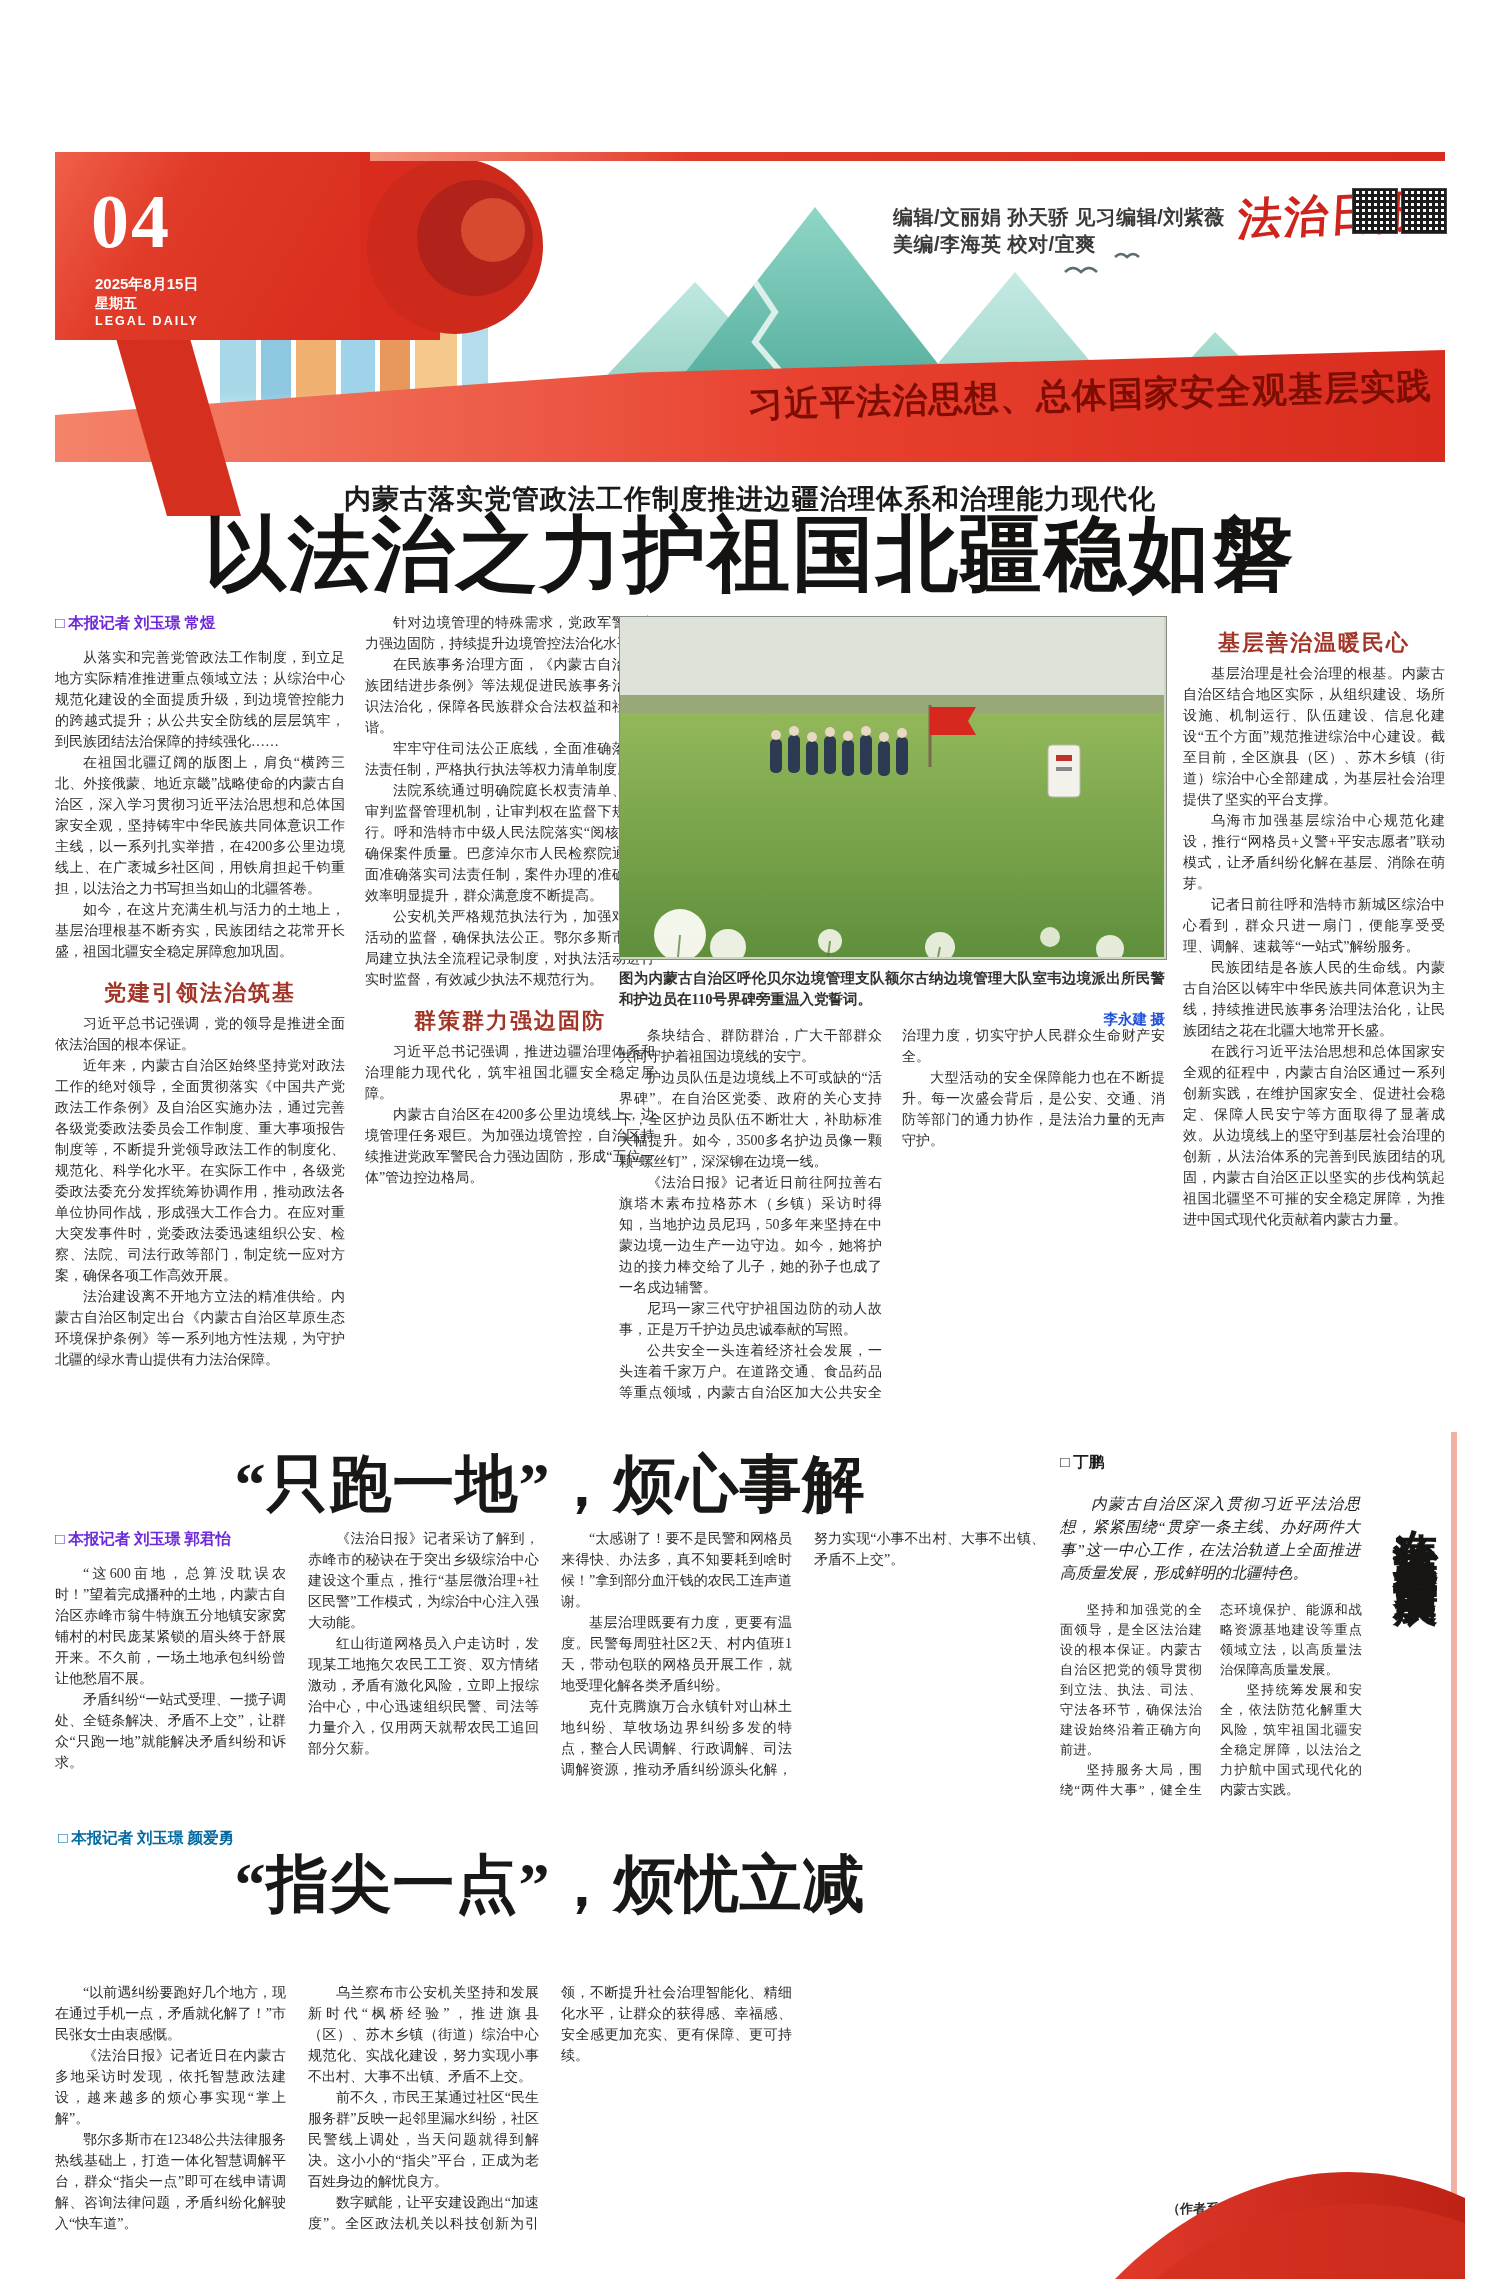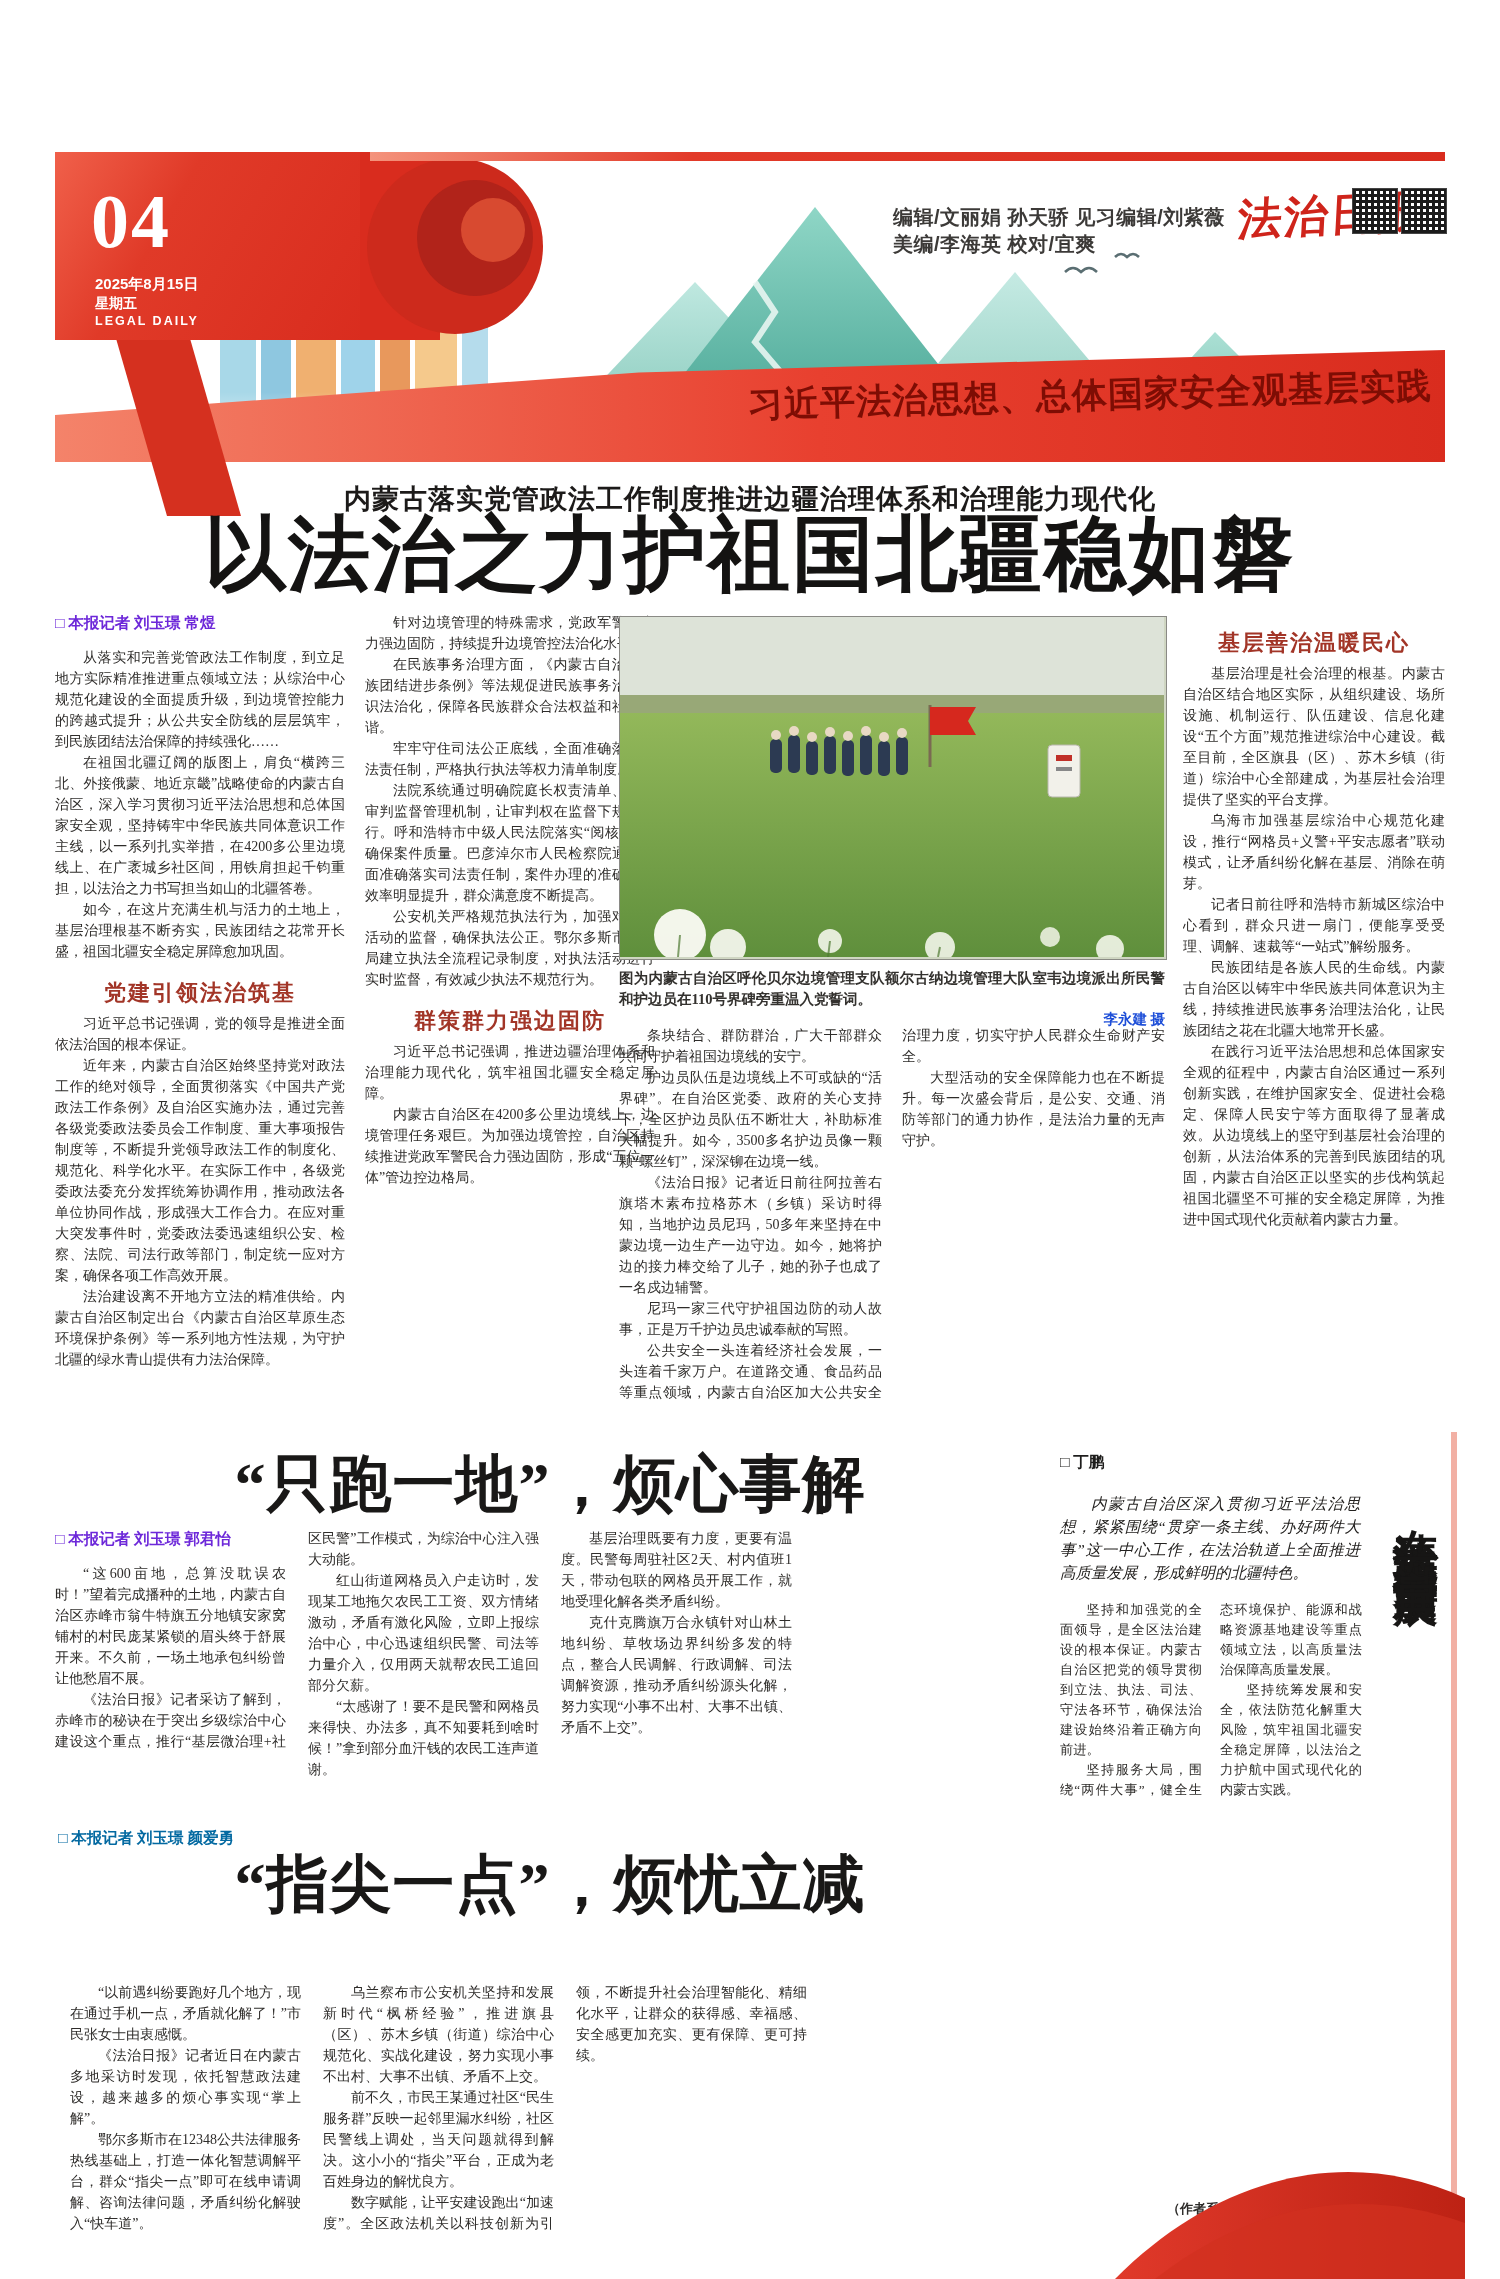--- a/index.html
+++ b/index.html
@@ -62,21 +62,21 @@
   #photo-credit{left:619px;top:1010px;width:546px;text-align:right;font-size:14.5px;
     font-weight:700;color:#1d4ed8;}
 
   
   #a2-headline,#a3-headline{left:55px;width:990px;text-align:center;font-weight:900;color:#191817;
     font-size:62px;letter-spacing:1px;}
   #a2-headline{top:1442px;}
   #a3-headline{top:1842px;}
   #a2-body{left:55px;top:1528px;width:990px;height:262px;}
   #a3-byline{left:58px;top:1828px;font-weight:700;font-size:15.5px;color:#0369a1;}
-  #a3-body{left:55px;top:1982px;width:990px;height:253px;margin-left:15px;}
+  #a3-body{left:55px;top:1982px;width:990px;height:253px;}
 
   
   #op-byline{left:1060px;top:1452px;font-weight:700;font-size:15.5px;color:#1e1d1c;}
   #op-intro{left:1060px;top:1492px;width:300px;font-size:15.5px;line-height:23px;color:#23211f;
     font-style:italic;text-align:justify;}
   #op-intro p{margin:0;text-indent:2em;}
   #op-body{left:1060px;top:1600px;width:302px;height:592px;column-count:2;column-gap:18px;
     font-size:13.2px;line-height:20px;}
   #op-note{left:1060px;top:2200px;width:302px;text-align:right;font-size:13px;font-weight:700;
     color:#2e2c2a;}
@@ -274,20 +274,21 @@
       <p>乌海市加强基层综治中心规范化建设，推行“网格员+义警+平安志愿者”联动模式，让矛盾纠纷化解在基层、消除在萌芽。</p>
       <p>记者日前往呼和浩特市新城区综治中心看到，群众只进一扇门，便能享受受理、调解、速裁等“一站式”解纷服务。</p>
       <p>民族团结是各族人民的生命线。内蒙古自治区以铸牢中华民族共同体意识为主线，持续推进民族事务治理法治化，让民族团结之花在北疆大地常开长盛。</p>
       <p>在践行习近平法治思想和总体国家安全观的征程中，内蒙古自治区通过一系列创新实践，在维护国家安全、促进社会稳定、保障人民安宁等方面取得了显著成效。从边境线上的坚守到基层社会治理的创新，从法治体系的完善到民族团结的巩固，内蒙古自治区正以坚实的步伐构筑起祖国北疆坚不可摧的安全稳定屏障，为推进中国式现代化贡献着内蒙古力量。</p>
     </div>
 
   <div class="abs" id="a2-headline">“只跑一地”，烦心事解</div>
   <div class="abs body-text fourcol" id="a2-body">
       <p class="byline">□ 本报记者 刘玉璟 郭君怡</p>
       <p>“这600亩地，总算没耽误农时！”望着完成播种的土地，内蒙古自治区赤峰市翁牛特旗五分地镇安家窝铺村的村民庞某紧锁的眉头终于舒展开来。不久前，一场土地承包纠纷曾让他愁眉不展。</p>
+      <p>矛盾纠纷“一站式受理、一揽子调处、全链条解决、矛盾不上交”，让群众“只跑一地”就能解决矛盾纠纷和诉求。</p>
       <p>《法治日报》记者采访了解到，赤峰市的秘诀在于突出乡级综治中心建设这个重点，推行“基层微治理+社区民警”工作模式，为综治中心注入强大动能。</p>
       <p>红山街道网格员入户走访时，发现某工地拖欠农民工工资、双方情绪激动，矛盾有激化风险，立即上报综治中心，中心迅速组织民警、司法等力量介入，仅用两天就帮农民工追回部分欠薪。</p>
       <p>“太感谢了！要不是民警和网格员来得快、办法多，真不知要耗到啥时候！”拿到部分血汗钱的农民工连声道谢。</p>
       <p>基层治理既要有力度，更要有温度。民警每周驻社区2天、村内值班1天，带动包联的网格员开展工作，就地受理化解各类矛盾纠纷。</p>
       <p>克什克腾旗万合永镇针对山林土地纠纷、草牧场边界纠纷多发的特点，整合人民调解、行政调解、司法调解资源，推动矛盾纠纷源头化解，努力实现“小事不出村、大事不出镇、矛盾不上交”。</p>
     </div>
 
   <div class="abs" id="a3-headline">“指尖一点”，烦忧立减</div>
   <div class="abs" id="a3-byline">□ 本报记者 刘玉璟 颜爱勇</div>
   <div class="abs body-text fourcol" id="a3-body">

